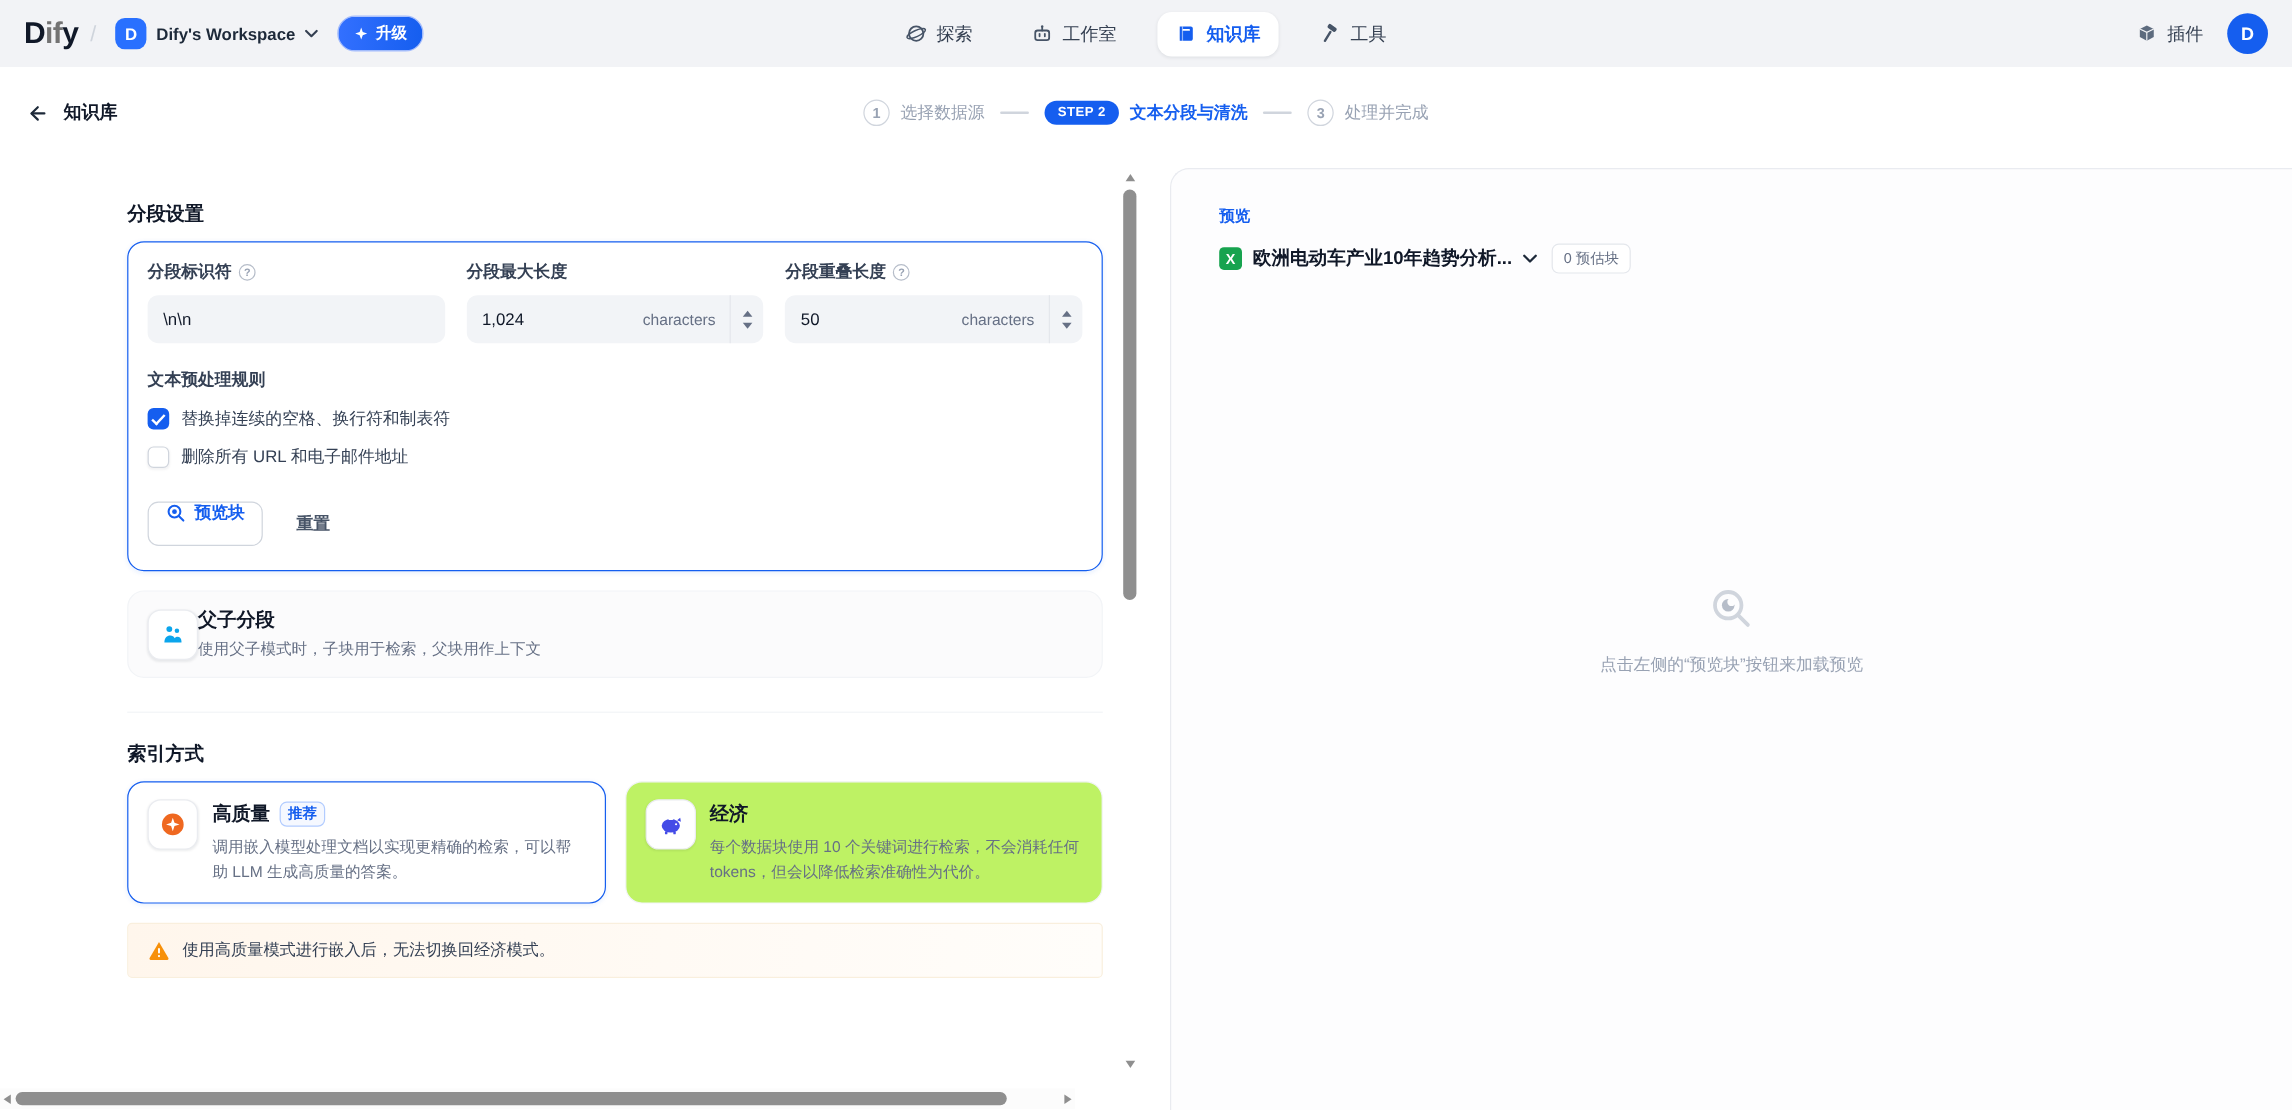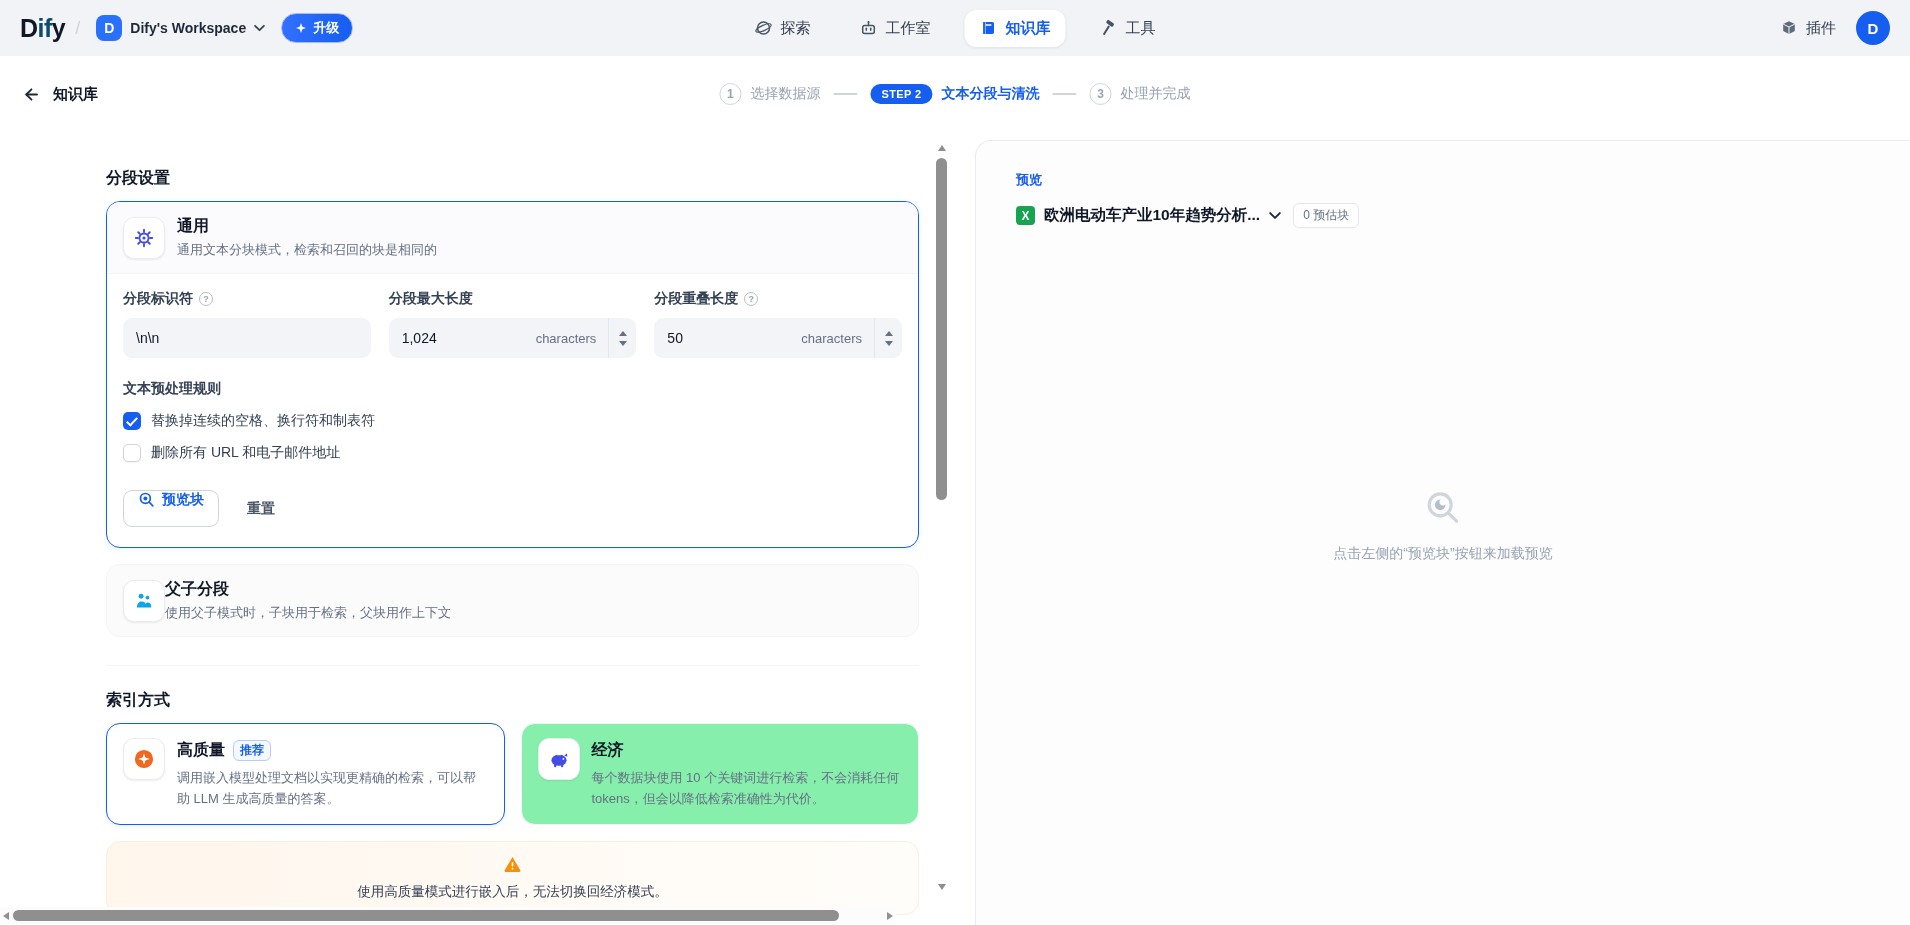--- a/index.html
+++ b/index.html
@@ -3,21 +3,21 @@
 <meta charset="utf-8">
 <style>
   html,body{margin:0;padding:0;background:#fff;}
   body{width:1910px;height:925px;overflow:hidden;font-family:"Liberation Sans","DejaVu Sans",sans-serif;color:#101828;}
   .stage{position:relative;width:1910px;height:925px;background:#fff;}
 
   
   .topbar{position:absolute;top:0;left:0;right:0;height:56px;background:#f2f3f6;display:flex;align-items:center;padding:0 20px;box-sizing:border-box;}
   .nav-left{display:flex;align-items:center;}
   .logo{font-size:25px;font-weight:800;letter-spacing:-0.5px;cursor:pointer;}
-  .logo .blue{color:#0c4a6e;}
+  .logo .blue{color:#737373;}
   .slash{color:#cfd4dc;margin:0 10px;font-size:18px;font-weight:400;}
   .ws-chip{display:flex;align-items:center;gap:8px;cursor:pointer;padding:4px 6px;border-radius:10px;}
   .ws-avatar{width:26px;height:26px;border-radius:8px;background:#2970ff;color:#fff;font-weight:700;font-size:14px;display:flex;align-items:center;justify-content:center;}
   .ws-name{font-size:14px;font-weight:600;color:#1d2939;}
   .chev-sm{display:flex;align-items:center;}
   .upgrade{margin-left:10px;display:flex;align-items:center;gap:6px;background:linear-gradient(92deg,#3370ff,#155eef);border:1px solid #a4bcfd;color:#fff;font-size:13px;font-weight:600;padding:5px 13px;border-radius:999px;cursor:pointer;font-family:inherit;}
   .nav-center{position:absolute;left:50%;top:0;height:56px;transform:translateX(-50%);display:flex;align-items:center;gap:19px;}
   .nav-item{display:flex;align-items:center;gap:8px;padding:9px 15px;border-radius:12px;font-size:15px;color:#354052;font-weight:500;cursor:pointer;white-space:nowrap;}
   .nav-item.active{background:#fff;color:#155eef;font-weight:700;box-shadow:0 1px 3px rgba(16,24,40,.08);}
   .nav-right{margin-left:auto;display:flex;align-items:center;gap:20px;}
@@ -73,27 +73,27 @@
   .reset-btn{margin-left:22px;font-size:14px;font-weight:600;color:#475467;background:none;border:none;cursor:pointer;font-family:inherit;}
 
   .pc-card{margin-top:16px;display:flex;align-items:center;padding:14px 16px;background:#fbfbfc;border:1px solid #f2f4f7;border-radius:14px;cursor:pointer;}
 
   .hr-divider{height:1px;background:#f2f4f7;margin-top:28px;}
   .mt-index{margin-top:24px;}
 
   .index-cards{display:flex;gap:16px;margin-top:12px;}
   .idx-card{flex:1;display:flex;gap:12px;padding:14px 16px;border-radius:14px;box-sizing:border-box;align-items:flex-start;cursor:pointer;}
   .idx-card.selected{border:1.5px solid #155eef;background:#fff;box-shadow:0 1px 4px rgba(21,94,239,.10);}
-  .idx-card.plain{border:1px solid #f2f4f7;background:#86efac;}
+  .idx-card.plain{border:1px solid #f2f4f7;background:#bef264;}
   .idx-title-row{display:flex;align-items:center;gap:8px;margin-top:2px;}
   .idx-title{font-size:16px;font-weight:700;color:#101828;}
   .badge-rec{font-size:12px;color:#155eef;border:1px solid #b2ccff;background:#f5f8ff;border-radius:6px;padding:1px 6px;font-weight:600;}
   .idx-desc{margin-top:7px;font-size:13px;color:#667085;line-height:1.6;}
 
-  .warning{margin-top:16px;display:flex;align-items:center;gap:10px;padding:13px 16px;border-radius:14px;background:linear-gradient(92deg,#fff6ec 0%,#fffaf4 55%,#fffdfa 100%);border:1px solid #f9efdd;font-size:13.5px;color:#344054;flex-direction:column;}
+  .warning{margin-top:16px;display:flex;align-items:center;gap:10px;padding:13px 16px;border-radius:4px;background:linear-gradient(92deg,#fff6ec 0%,#fffaf4 55%,#fffdfa 100%);border:1px solid #f9efdd;font-size:13.5px;color:#344054;}
 
   
   .v-scroll{position:absolute;left:934px;top:0;bottom:0;width:16px;}
   .v-arrow-up{position:absolute;top:13px;left:4px;width:0;height:0;border-left:4.5px solid transparent;border-right:4.5px solid transparent;border-bottom:6px solid #8f8f8f;cursor:pointer;}
   .v-thumb{position:absolute;top:26px;left:2px;width:11px;height:342px;background:#8f8f8f;border-radius:6px;cursor:grab;}
   .v-arrow-down{position:absolute;top:752px;left:4px;width:0;height:0;border-left:4.5px solid transparent;border-right:4.5px solid transparent;border-top:6px solid #8f8f8f;cursor:pointer;}
   .h-scroll{position:absolute;left:0;bottom:1px;width:896px;height:17px;background:#fcfcfc;}
   .h-arrow-left{position:absolute;left:3px;top:4.5px;width:0;height:0;border-top:4.5px solid transparent;border-bottom:4.5px solid transparent;border-right:6px solid #8f8f8f;cursor:pointer;}
   .h-arrow-right{position:absolute;right:3px;top:4.5px;width:0;height:0;border-top:4.5px solid transparent;border-bottom:4.5px solid transparent;border-left:6px solid #8f8f8f;cursor:pointer;}
   .h-thumb{position:absolute;left:13px;top:2.5px;height:11px;width:826px;background:#8f8f8f;border-radius:6px;cursor:grab;}
@@ -230,42 +230,20 @@
       </div>
     </div>
   </div>
 
   <div class="main">
 
     <div class="left-col">
       <div class="section-title mt-first">分段设置</div>
 
       <div class="general-card">
-        <div class="card-head">
-          <div class="icon-tile">
-            <svg width="20" height="20" viewBox="0 0 18 18">
-                <g stroke="#444ce7" stroke-width="1.7" stroke-linecap="round">
-                  <circle cx="9" cy="9" r="4.1" fill="none"></circle>
-                  <line x1="9" y1="1.6" x2="9" y2="3.6"></line>
-                  <line x1="9" y1="14.4" x2="9" y2="16.4"></line>
-                  <line x1="1.6" y1="9" x2="3.6" y2="9"></line>
-                  <line x1="14.4" y1="9" x2="16.4" y2="9"></line>
-                  <line x1="3.8" y1="3.8" x2="5.2" y2="5.2"></line>
-                  <line x1="12.8" y1="12.8" x2="14.2" y2="14.2"></line>
-                  <line x1="3.8" y1="14.2" x2="5.2" y2="12.8"></line>
-                  <line x1="12.8" y1="5.2" x2="14.2" y2="3.8"></line>
-                </g>
-                <circle cx="9" cy="9" r="1.4" fill="#444ce7"></circle>
-              </svg>
-          </div>
-          <div>
-            <div class="card-head-title">通用</div>
-            <div class="card-head-desc">通用文本分块模式，检索和召回的块是相同的</div>
-          </div>
-        </div>
 
         <div class="card-body">
           <div class="fields">
             <div class="field">
               <div class="field-label">
                 <span>分段标识符</span>
                 <span class="help-dot">?</span>
               </div>
               <div class="input">
                 <span>\n\n</span>

